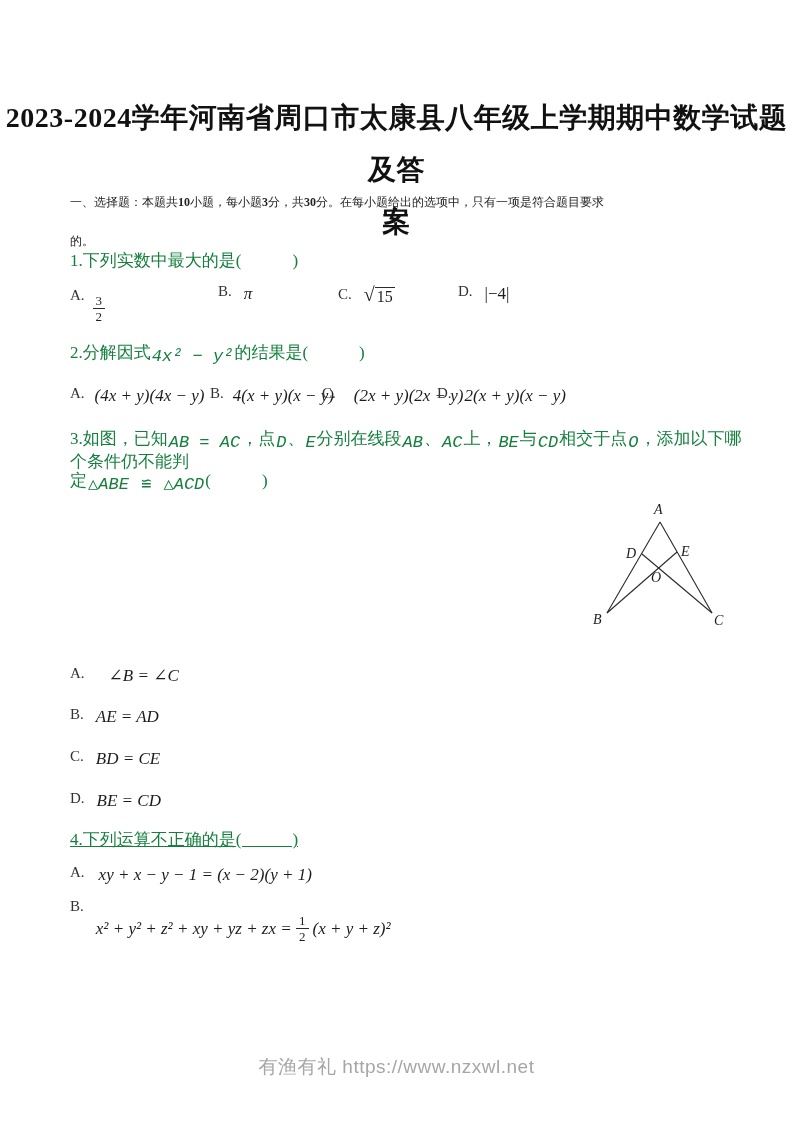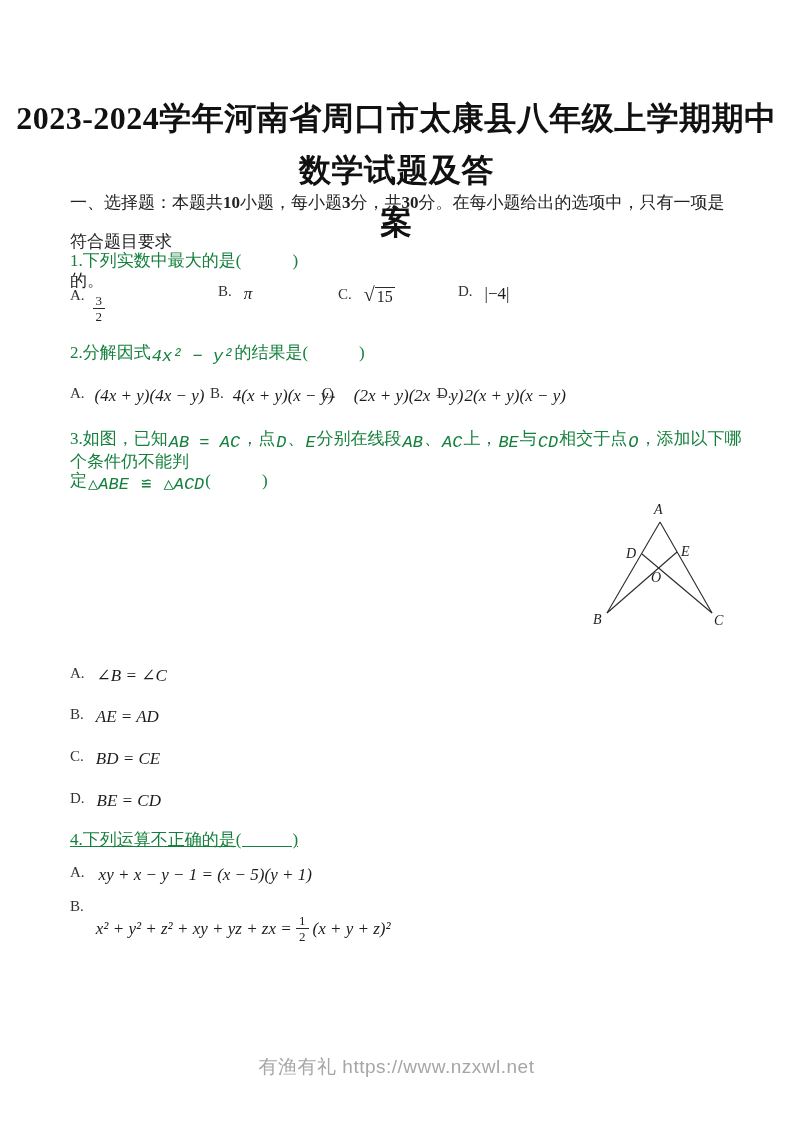--- a/index.html
+++ b/index.html
@@ -1,21 +1,21 @@
 <!DOCTYPE html>
 <html><head>
 <meta charset="utf-8">
 <style>
   html,body{margin:0;padding:0;background:#fff;}
   .page{position:relative;width:793px;height:1122px;background:#ffffff;overflow:hidden;
         font-family:"Liberation Serif","DejaVu Serif",serif;color:#1f1f1f;}
   .abs{position:absolute;}
   .doc-title{left:0;top:92px;width:793px;text-align:center;font-weight:bold;
-             font-size:32px;line-height:52px;color:#111;letter-spacing:0.5px;}
-  .body-text{font-size:17px;line-height:39px;color:#222;}
+             font-size:28px;line-height:52px;color:#111;letter-spacing:0.5px;}
+  .body-text{font-size:12px;line-height:39px;color:#222;}
   .intro{left:70px;top:183px;width:670px;}
   .q-text{font-size:17px;color:#15803d;}
   .m{font-family:Liberation Mono, monospace;font-style:italic;
      position:relative;top:3px;padding:0 1px;font-size:17px;}
   .b{font-weight:bold;}
   .opt-label{font-size:15px;color:#333;font-style:normal;}
   .opt-math{font-family:"Liberation Serif","DejaVu Serif",serif;font-style:italic;
             font-size:17px;color:#1c1c1c;position:relative;top:3px;}
   .frac{display:inline-block;text-align:center;vertical-align:middle;
         font-style:normal;line-height:normal;}
@@ -98,40 +98,40 @@
     <text x="99" y="22">A</text>
     <text x="71" y="66">D</text>
     <text x="126" y="64">E</text>
     <text x="96" y="90">O</text>
     <text x="38" y="132">B</text>
     <text x="159" y="133">C</text>
   </svg>
 
   <div class="abs" style="left:70px;top:662px;">
     <span class="opt-label">A.</span>
-    <span class="opt-math" style="margin-left:8px;">∠B = ∠C</span>
+    <span class="opt-math" style="margin-left:20px;">∠B = ∠C</span>
   </div>
   <div class="abs" style="left:70px;top:704px;">
     <span class="opt-label">B.</span>
     <span class="opt-math" style="margin-left:8px;">AE = AD</span>
   </div>
   <div class="abs" style="left:70px;top:746px;">
     <span class="opt-label">C.</span>
     <span class="opt-math" style="margin-left:8px;">BD = CE</span>
   </div>
   <div class="abs" style="left:70px;top:788px;">
     <span class="opt-label">D.</span>
     <span class="opt-math" style="margin-left:8px;">BE = CD</span>
   </div>
 
   <div class="abs q-text" style="left:70px;top:828px;text-decoration:underline;">4.下列运算不正确的是(　　　)</div>
 
   <div class="abs" style="left:70px;top:862px;">
     <span class="opt-label">A.</span>
-    <span class="opt-math" style="margin-left:10px;">xy + x − y − 1 = (x − 5)(y + 1)</span>
+    <span class="opt-math" style="margin-left:10px;">xy + x − y − 1 = (x − 2)(y + 1)</span>
   </div>
 
   <div class="abs" style="left:70px;top:898px;">
     <span class="opt-label" style="vertical-align:top;">B.</span>
     <span style="display:inline-block;position:relative;top:14px;margin-left:8px;">
       <span class="opt-math">x² + y² + z² + xy + yz + zx = </span>
       <span class="frac" style="position:relative;top:2px;">
         <span class="num">1</span>
         <span class="den">2</span>
       </span>

